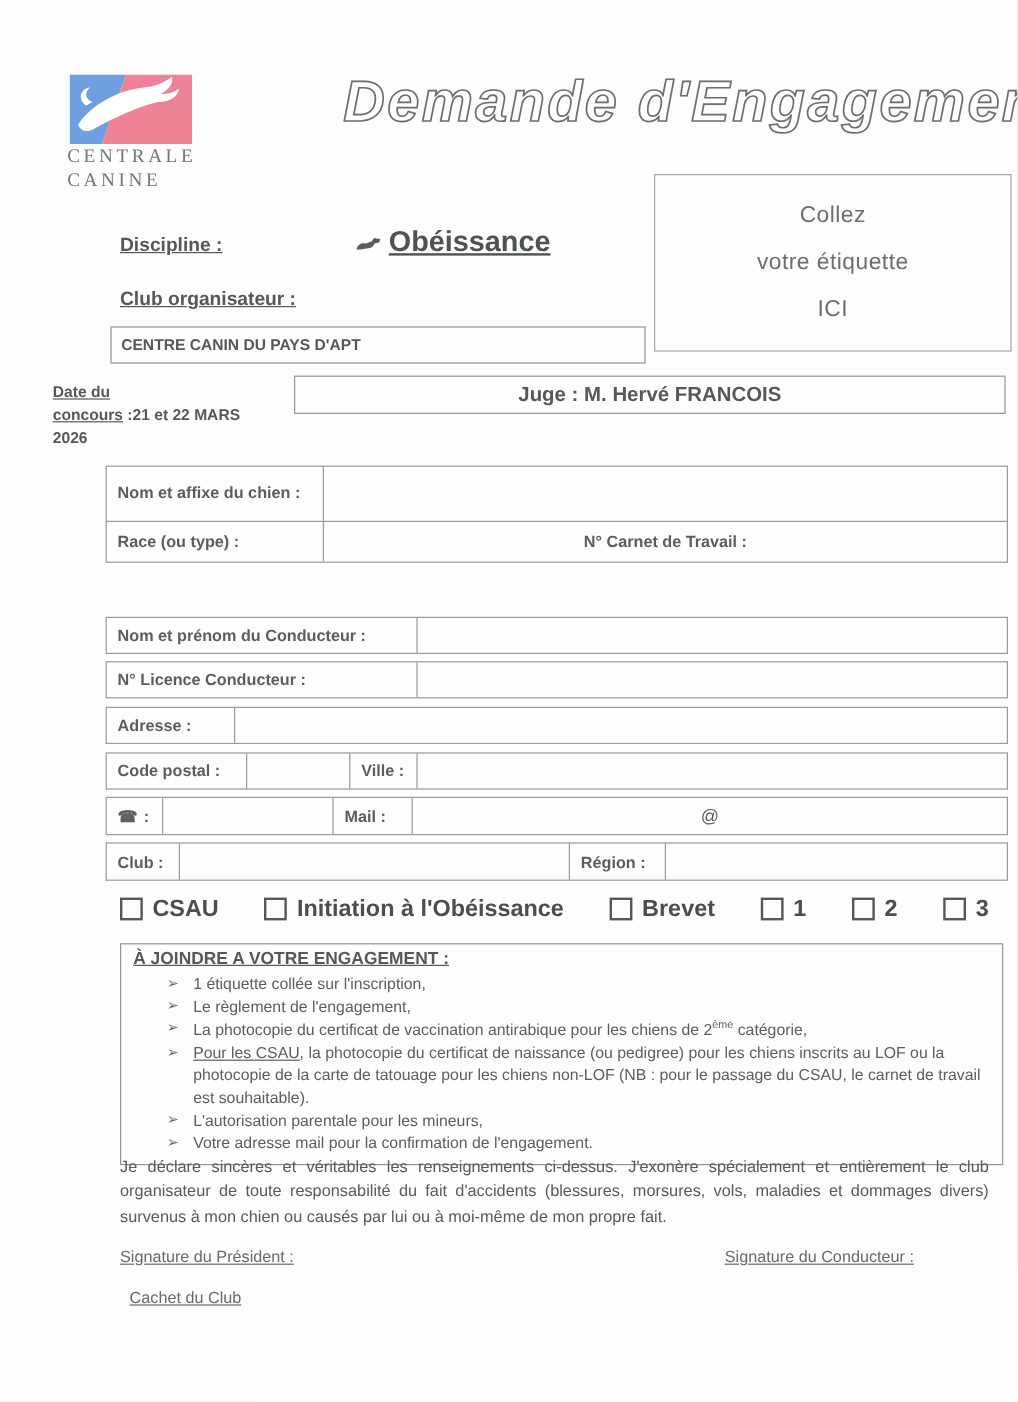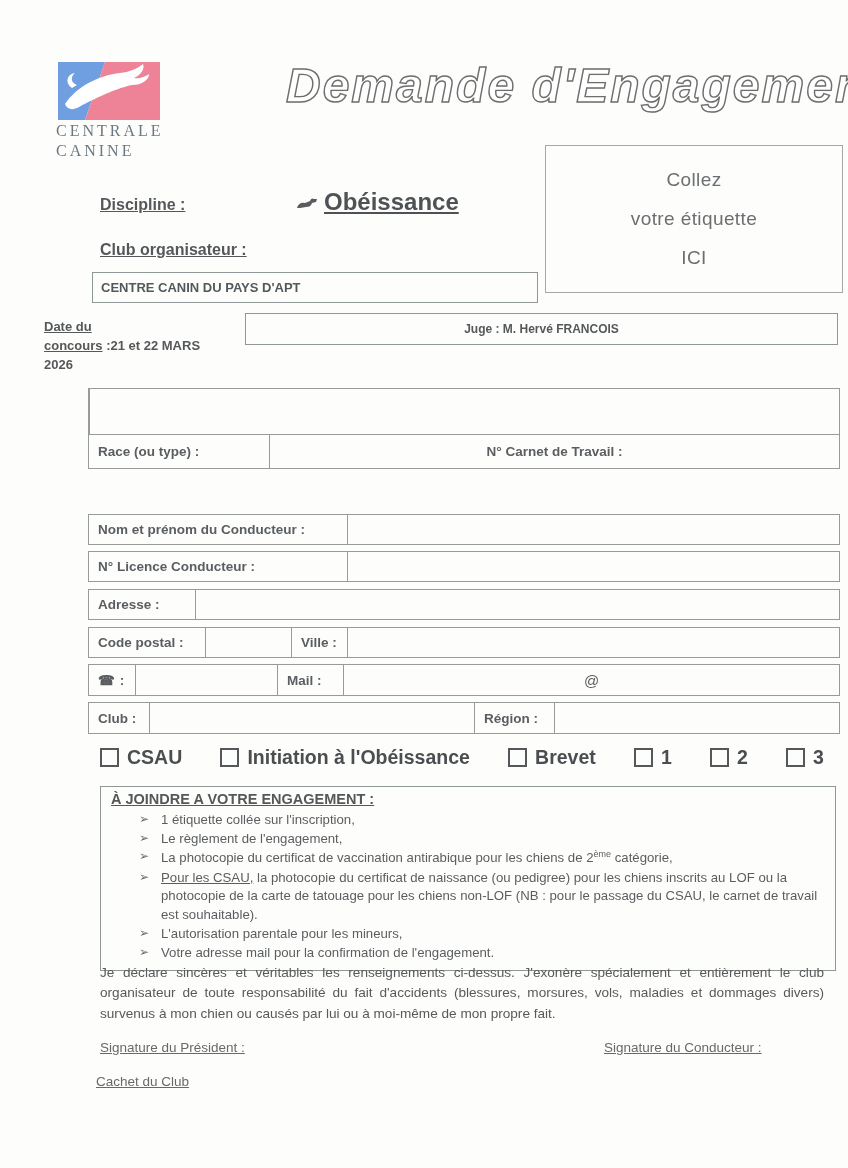--- a/index.html
+++ b/index.html
@@ -53,21 +53,21 @@
   }
   
   .concours{
     position:absolute;left:44px;top:318px;width:200px;text-align:left;
     font-weight:700;font-size:13px;color:#55585a;line-height:1.45;
   }
   .concours .u{text-decoration:underline;}
   .juge-box{
     position:absolute;left:245px;top:313px;width:593px;height:32px;
     border:1px solid #8f9896;display:flex;align-items:center;justify-content:center;
-    font-weight:700;font-size:12px;color:#55585a;box-sizing:border-box;
+    font-weight:700;font-size:17px;color:#55585a;box-sizing:border-box;
   }
   
   .frow{
     position:absolute;left:88px;width:752px;
     border:1px solid #959c9a;background:#fdfdfc;
     display:flex;align-items:stretch;box-sizing:border-box;
   }
   .cell{
     display:flex;align-items:center;padding:4px 9px;
     font-weight:700;font-size:13.5px;color:#5a5e60;box-sizing:border-box;
@@ -100,21 +100,21 @@
   .usz{text-decoration:underline;}
   sup{font-size:9px;}
   
   .declaration{
     position:absolute;left:100px;top:963px;width:724px;
     font-size:13.6px;color:#57595b;line-height:1.5;text-align:justify;
   }
   .sig{position:absolute;font-size:13.5px;color:#67696b;text-decoration:underline;}
   .sig-president{left:100px;top:1040px;}
   .sig-conducteur{left:604px;top:1040px;}
-  .sig-cachet{left:96px;top:1074px;}
+  .sig-cachet{left:108px;top:1074px;}
 </style>
 </head>
 <body>
 
 <div class="page">
 
   <svg class="logo-img" viewBox="0 0 102 58">
     <polygon points="0,0 47,0 27,58 0,58" fill="#6f9fe0"></polygon>
     <polygon points="47,0 102,0 102,58 27,58" fill="#ee8296"></polygon>
     <path d="M7,42 C19,24 42,13 62,11 C71,10 79,7 85,2 C87,7 83,13 76,16 C81,17 87,15 91,12 C91,18 84,23 74,23 C55,27 30,40 21,45 C14,49 9,47 7,42 Z" fill="#ffffff"></path>
@@ -147,20 +147,21 @@
 
   <div class="concours">
     <span class="u">Date du</span><br>
     <span class="u">concours</span><span> :21 et 22 MARS</span><br>
     <span>2026</span>
   </div>
   <div class="juge-box">Juge : M. Hervé FRANCOIS</div>
 
   <div class="frow" style="top:388px;height:81px;flex-direction:column;">
     <div style="display:flex;height:46px;border-bottom:1px solid #959c9a;">
+      <div class="cell two-line" style="width:180px;">Nom et affixe du chien :</div>
       <div class="cell vline grow"></div>
     </div>
     <div style="display:flex;height:34px;">
       <div class="cell" style="width:180px;">Race (ou type) :</div>
       <div class="cell vline grow center">N° Carnet de Travail :</div>
     </div>
   </div>
 
 
   <div class="frow" style="top:514px;height:31px;">

